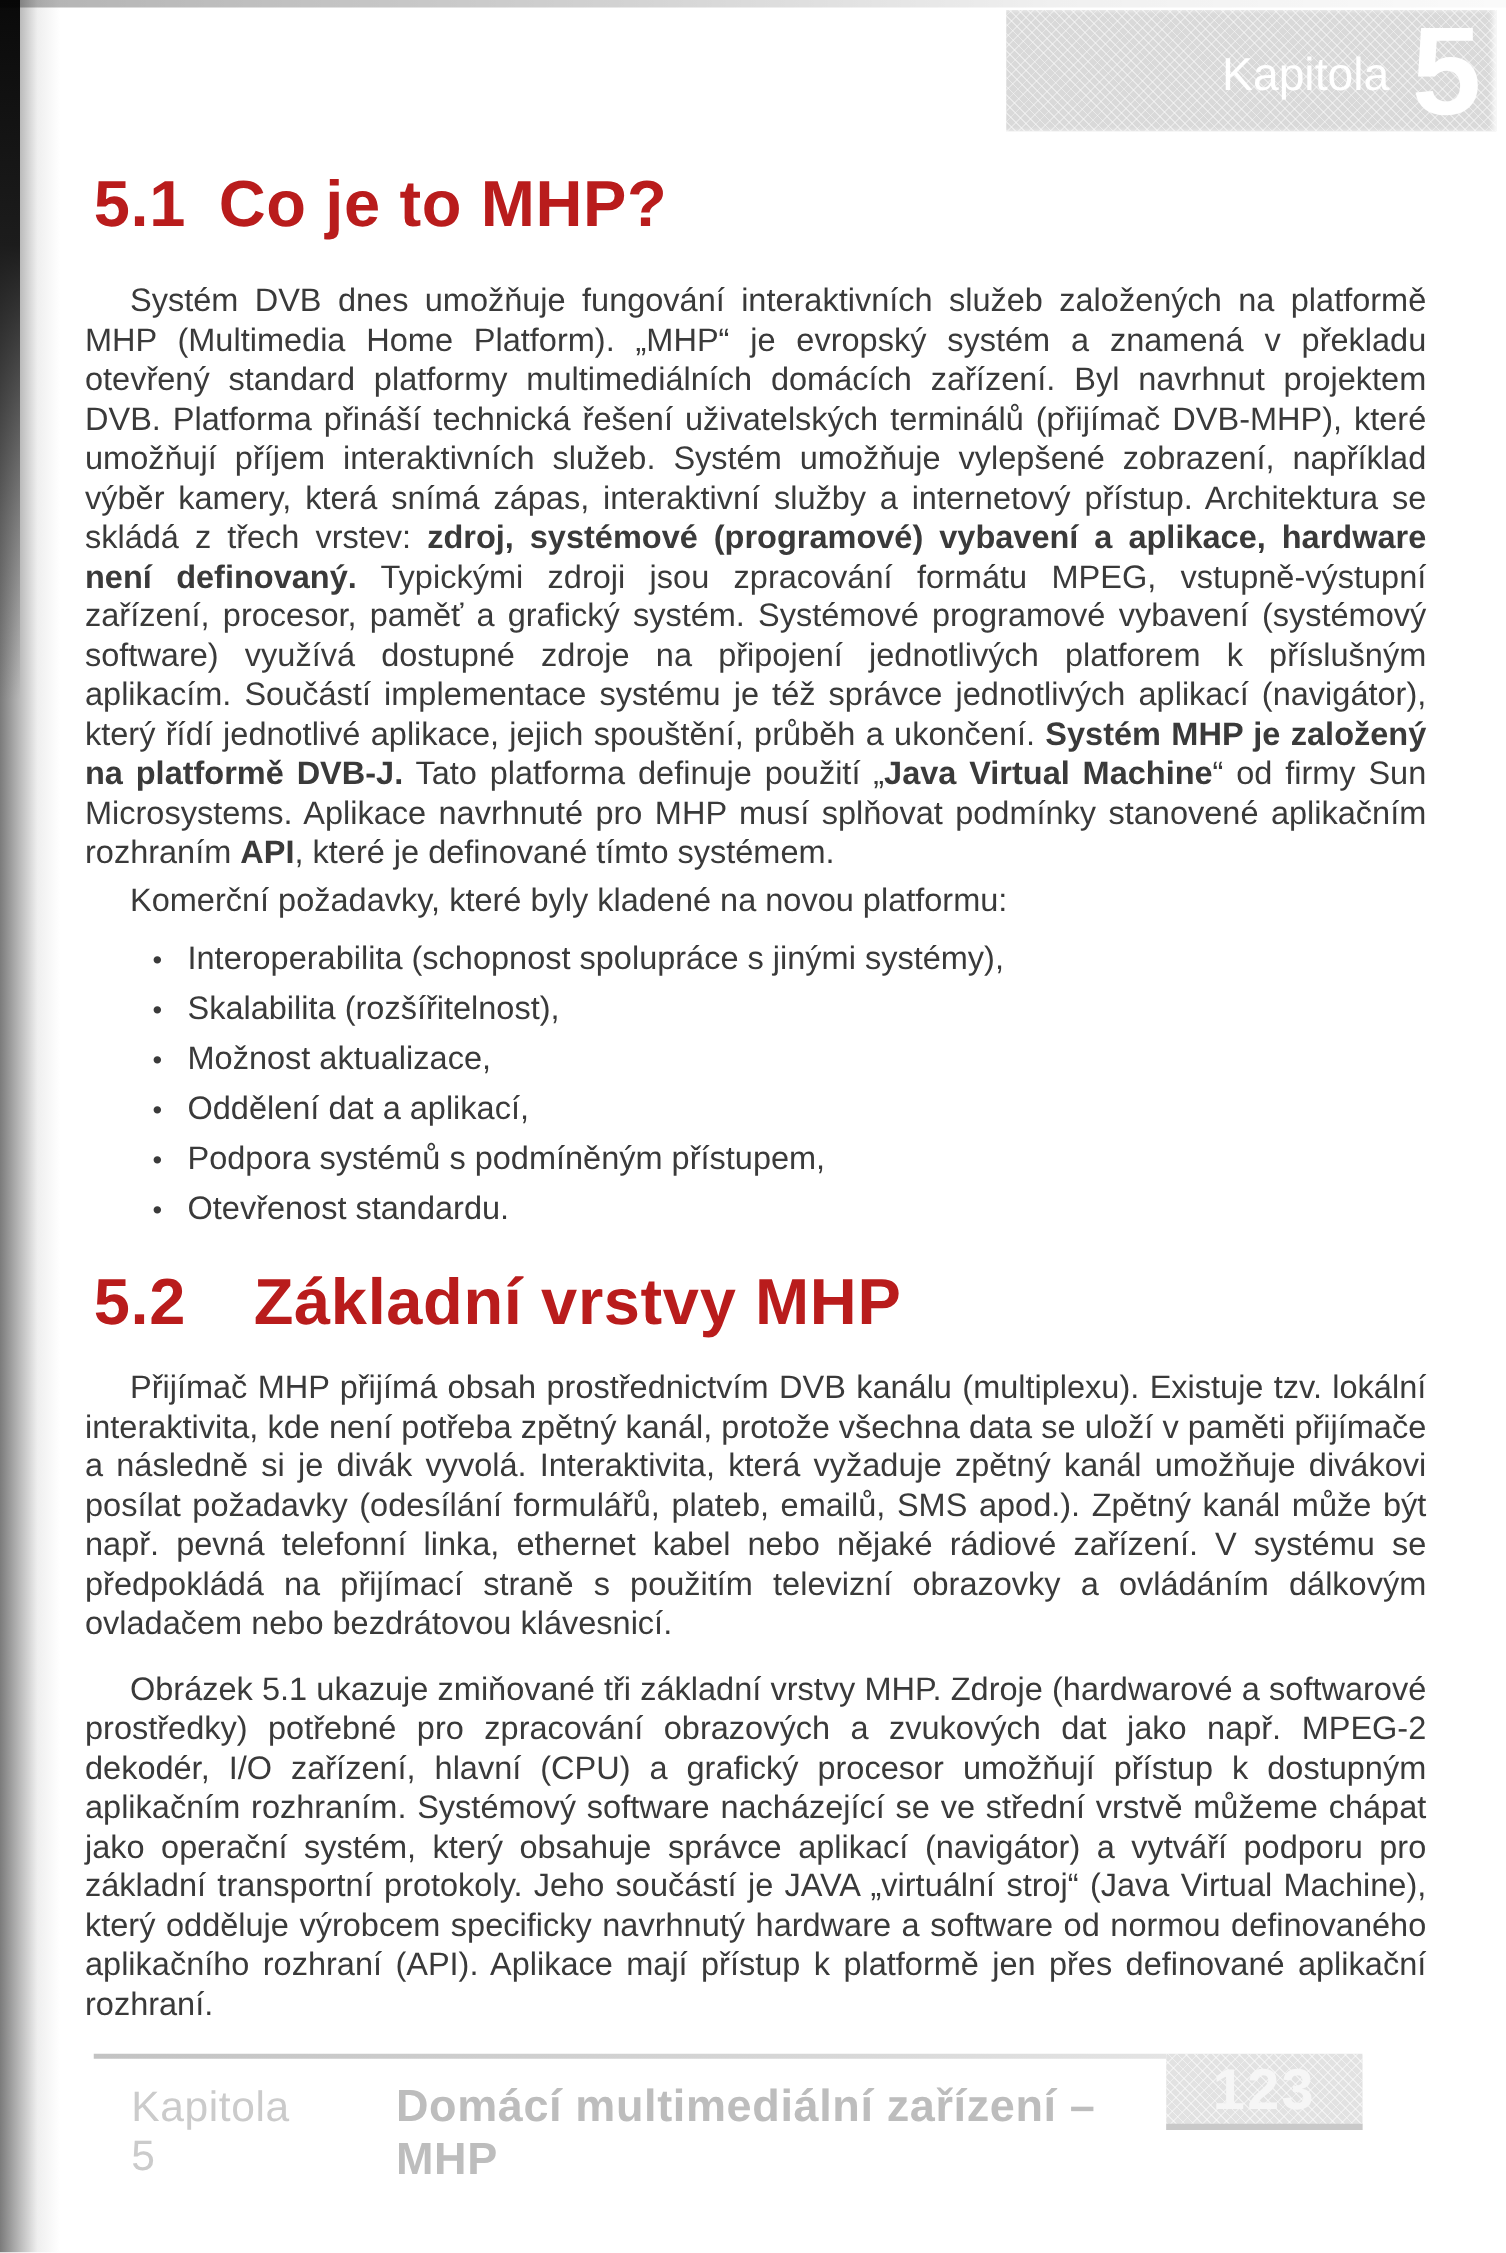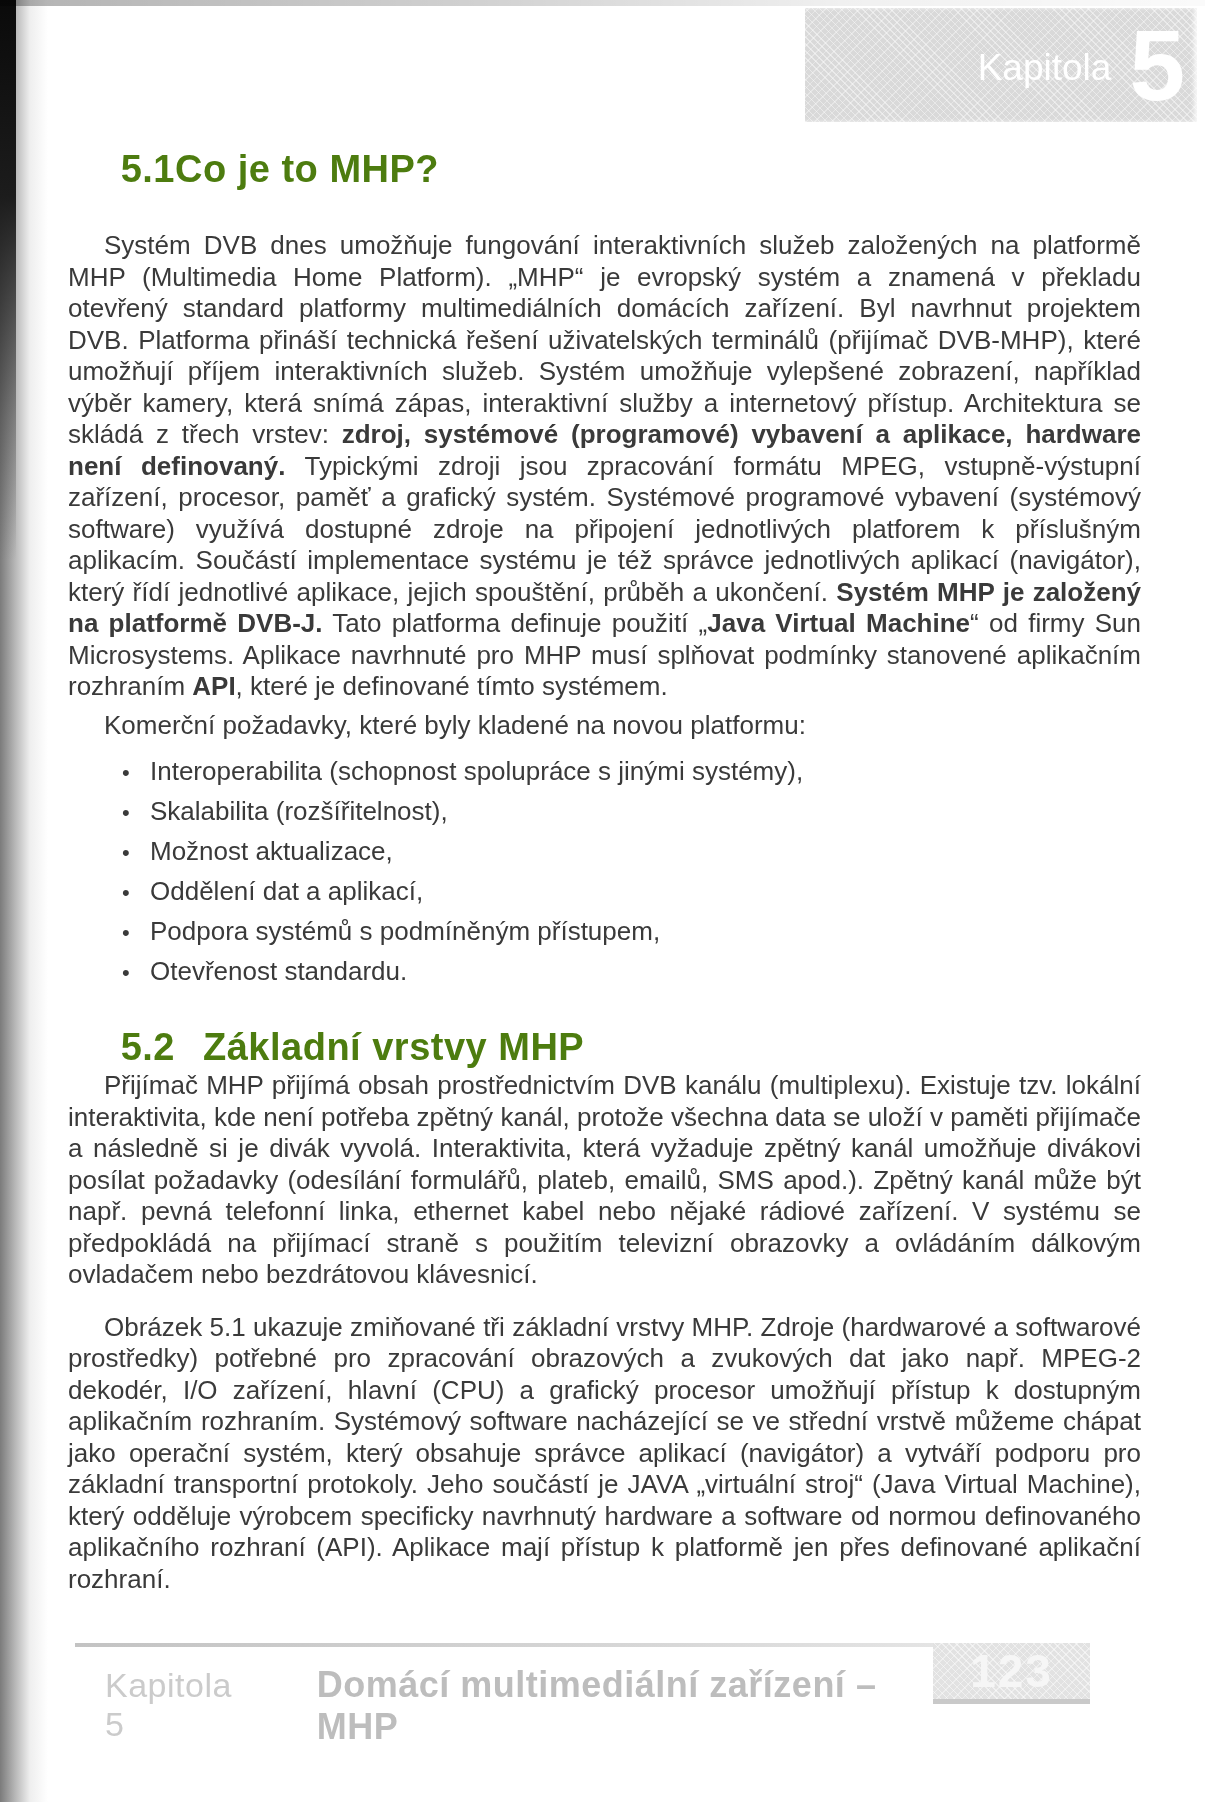--- a/index.html
+++ b/index.html
@@ -35,66 +35,65 @@
   .page {
     position: absolute; inset: 0;
     box-sizing: border-box;
     padding: 0 64px 54px 68px;
     display: flex; flex-direction: column;
     z-index: 1;
   }
 
   
   .chapter-tab {
-    margin: 8px -56px 0 auto;
-    width: 392px; height: 114px;
+    margin: 8px -56px 12px auto;
+    width: 392px; height: 97px;
     background-color: #d9d9d9;
     background-image:
       repeating-linear-gradient(45deg, rgba(255,255,255,0.45) 0px, rgba(255,255,255,0.45) 1px, transparent 1px, transparent 5px),
       repeating-linear-gradient(-45deg, rgba(255,255,255,0.35) 0px, rgba(255,255,255,0.35) 1px, transparent 1px, transparent 6px);
     display: flex; align-items: center; justify-content: flex-end;
     padding-right: 12px; box-sizing: border-box;
     box-shadow: inset -3px 0 4px rgba(255,255,255,0.8);
   }
   .chapter-tab .tab-label {
     color: #ffffff; font-size: 37px; margin-right: 18px; margin-top: 6px;
   }
   .chapter-tab .tab-number {
     color: #ffffff; font-size: 100px; font-weight: bold; line-height: 90px;
   }
 
   
   .section-heading {
     display: flex;
-    color: #4d7c0f;
+    color: #b91c1c;
     font-weight: bold;
-    font-size: 38px;
+    font-size: 52px;
     line-height: 46px;
     letter-spacing: 0.5px;
     margin-left: 7px;
-    text-align: right;
   }
   .section-heading .h-num { width: 100px; flex: 0 0 auto; }
   .h-51 { margin-top: 24px; }
   .h-52 { margin-top: 28px; gap: 28px; }
 
   
   .body-text {
     font-size: 26px;
     line-height: 31.5px;
     text-align: justify;
     color: #3a3a3a;
     margin: 0;
   }
   .indent { text-indent: 36px; }
   .b { font-weight: bold; }
 
   .p-intro   { margin-top: 38px; }
   .p-comm    { margin-top: 7px; text-align: left; }
-  .p-layers  { }
+  .p-layers  { margin-top: 29px; }
   .p-figure  { margin-top: 21px; }
 
   
   ul.commercial {
     list-style: none;
     margin: 15px 0 0 0;
     padding: 0;
   }
   ul.commercial li {
     display: flex;

